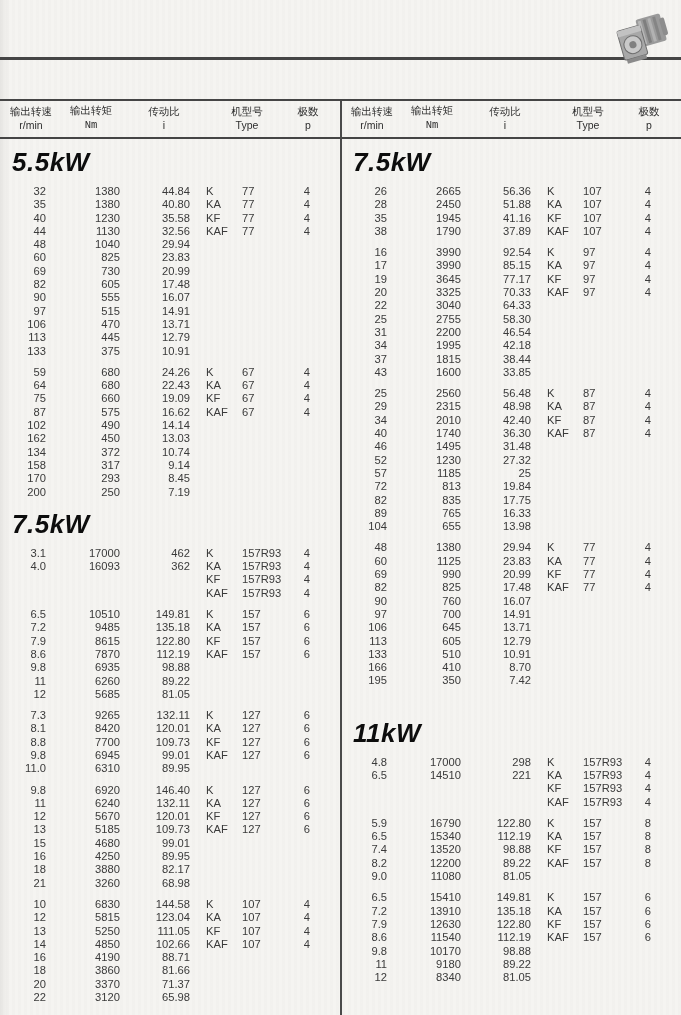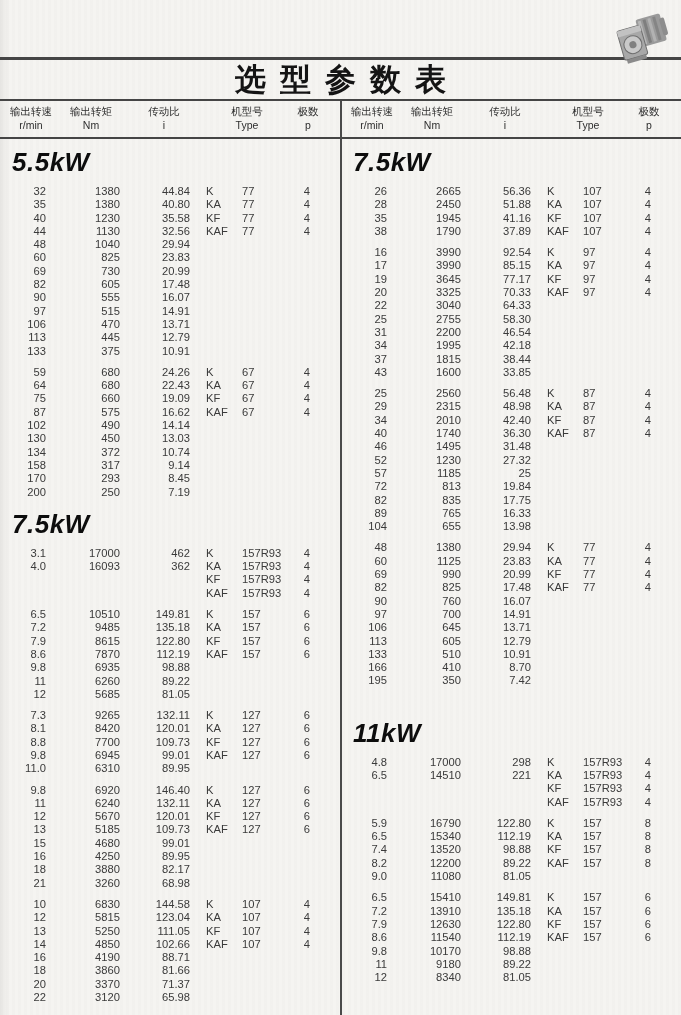--- a/index.html
+++ b/index.html
@@ -27,21 +27,21 @@
 
   .gearbox{position:absolute;top:6px;right:7px;width:64px;height:66px;z-index:2;}
 
   .header-row{position:absolute;top:101px;left:0;width:681px;height:36px;display:flex;}
   .header-half{width:340px;box-sizing:border-box;padding:4px 0 0 8px;
     display:grid;grid-template-columns:46px 74px 72px 34px 60px 40px;}
   .header-half.right{margin-left:1px;}
   .hcell{display:flex;flex-direction:column;align-items:center;justify-content:flex-start;
     font-size:10.5px;line-height:13.5px;color:#2e2e2e;}
   .hc1{grid-column:1;}
-  .hc2{grid-column:2;}
+  .hc2{grid-column:2;font-family:Liberation Mono, monospace;}
   .hc3{grid-column:3;}
   .hc4{grid-column:4 / span 2;}
   .hc5{grid-column:6;padding-right:12px;}
 
   .body{position:absolute;top:139px;left:0;width:681px;bottom:0;display:flex;overflow:hidden;}
   .half{width:340px;box-sizing:border-box;padding-left:8px;}
   .half.right{margin-left:1px;}
 
   .section{margin:0;}
   .section + .section{margin-top:10px;}
@@ -76,21 +76,20 @@
         <rect x="10" y="19" width="24" height="6" fill="#c2c2c2"></rect>
         <circle cx="22" cy="36" r="9" fill="#c9c9c9" stroke="#6f6f6f" stroke-width="1"></circle>
         <circle cx="22" cy="36" r="3.6" fill="#808080"></circle>
         <rect x="12" y="49" width="20" height="4" fill="#8a8a8a"></rect>
       </g>
     </svg>
   </div>
 
   <div class="rule rule1"></div>
 
-  <div class="title">选型参数表</div>
 
   <div class="rule rule2"></div>
 
   <div class="header-row">
     <div class="header-half">
       <div class="hcell hc1">
         <span>输出转速</span>
         <span>r/min</span>
       </div>
       <div class="hcell hc2">
@@ -281,21 +280,21 @@
             </div>
             <div class="row">
               <span class="c c0">102</span>
               <span class="c c1">490</span>
               <span class="c c2">14.14</span>
               <span class="c c3"></span>
               <span class="c c4"></span>
               <span class="c c5"></span>
             </div>
             <div class="row">
-              <span class="c c0">130</span>
+              <span class="c c0">162</span>
               <span class="c c1">450</span>
               <span class="c c2">13.03</span>
               <span class="c c3"></span>
               <span class="c c4"></span>
               <span class="c c5"></span>
             </div>
             <div class="row">
               <span class="c c0">134</span>
               <span class="c c1">372</span>
               <span class="c c2">10.74</span>

